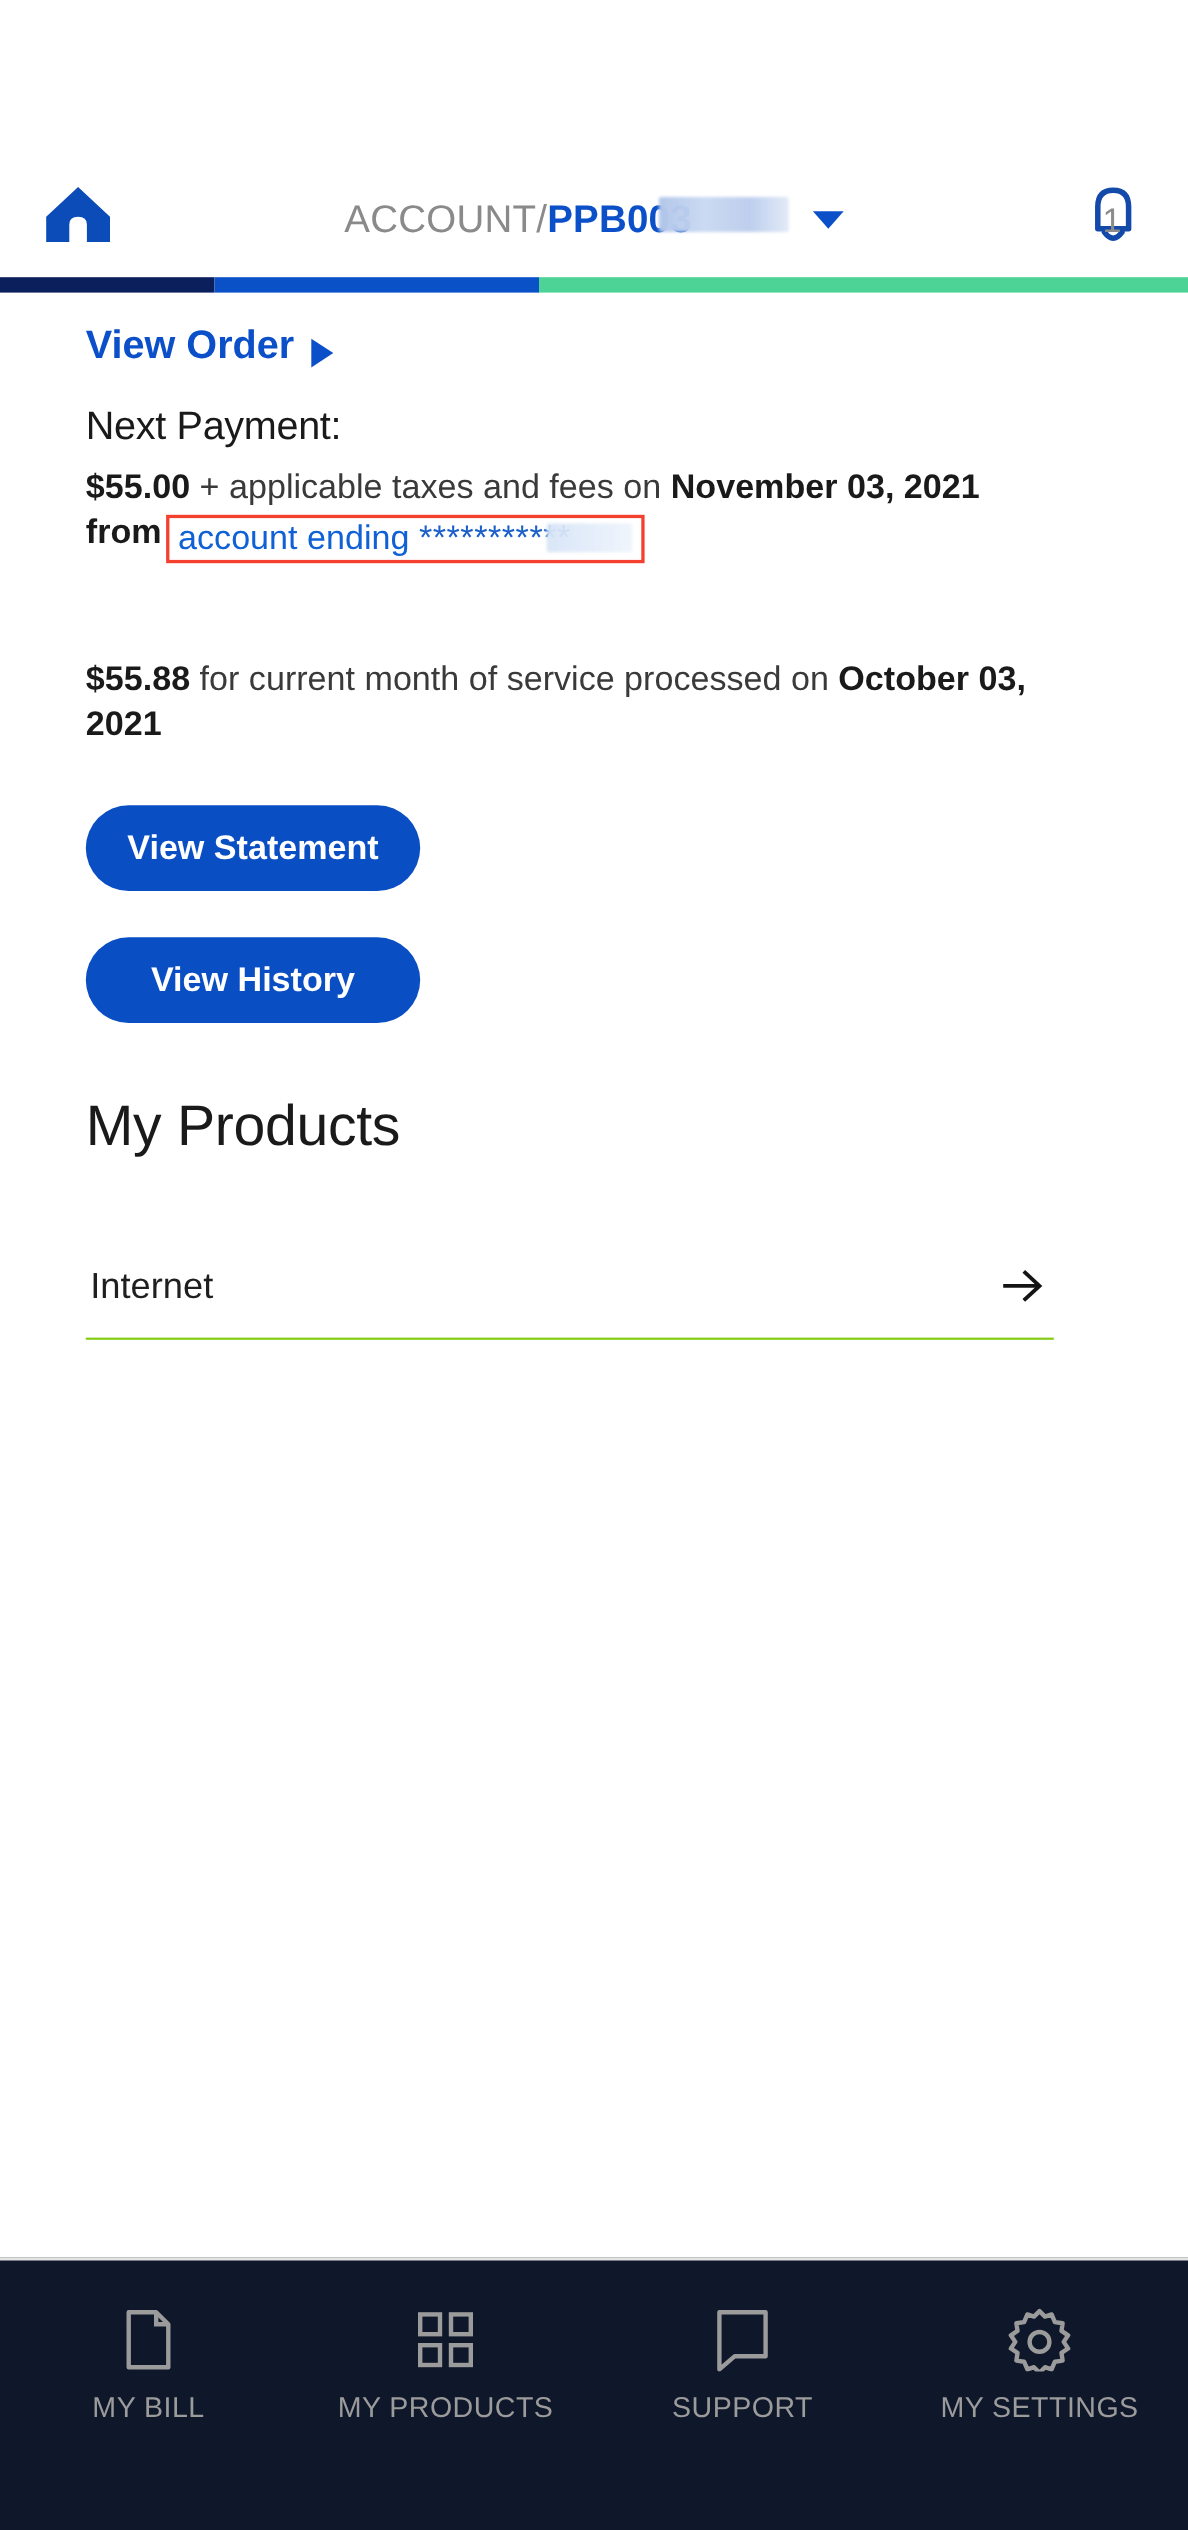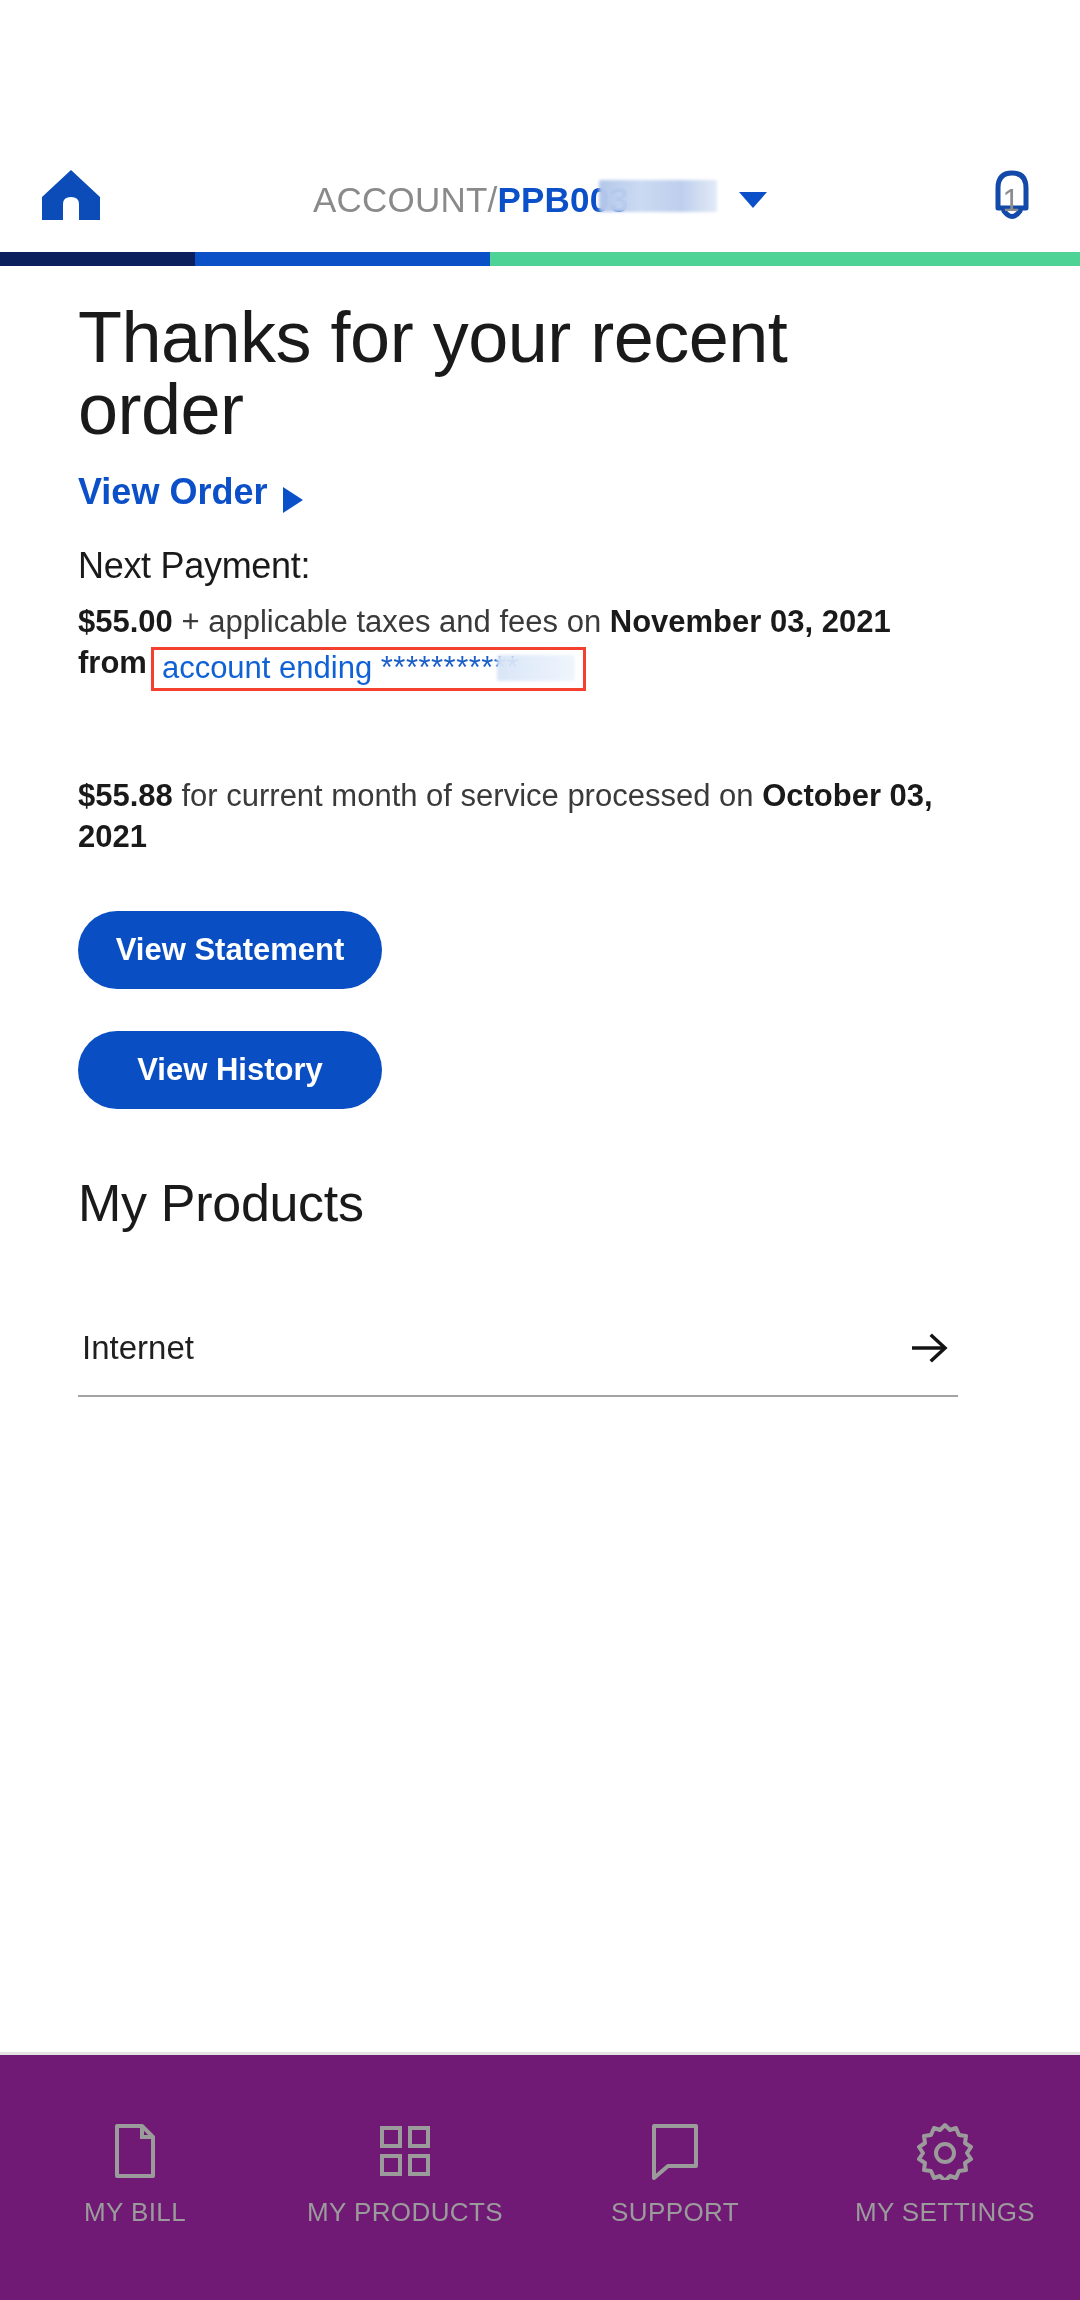--- a/index.html
+++ b/index.html
@@ -240,42 +240,42 @@
     color: #1a1a1a;
     letter-spacing: -0.3px;
   }
 
   .product-list { margin-top: 68px; width: 880px; }
   .product-row {
     height: 96px;
     display: flex;
     align-items: center;
     justify-content: space-between;
-    border-bottom: 2px solid #a3a3a3;
+    border-bottom: 2px solid #84cc16;
     padding: 0 8px 0 4px;
     cursor: pointer;
   }
   .product-name {
     font-size: 33px;
     color: #1f1f1f;
     font-weight: 400;
   }
   .product-arrow { width: 42px; height: 42px; }
 
   
   .bottom-nav {
     position: absolute;
     bottom: 0; left: 0;
     width: 1080px;
     height: 248px;
-    background: #701a75;
+    background: #0f172a;
     border-top: 3px solid #e3e3e3;
     display: flex;
     align-items: flex-start;
-    padding-top: 68px;
+    padding-top: 44px;
     justify-content: flex-end;
   }
   .nav-item {
     flex: 1;
     display: flex;
     flex-direction: column;
     align-items: center;
     cursor: pointer;
   }
   .nav-icon {
@@ -328,21 +328,20 @@
   </div>
 
   <div class="progressbar">
     <div class="seg-navy"></div>
     <div class="seg-blue"></div>
     <div class="seg-green"></div>
   </div>
 
   <div class="content">
 
-    <h1 class="hero-title">Thanks for your recent order</h1>
 
     <div class="view-order">
       <span class="view-order-label">View Order</span>
       <span class="view-order-caret"></span>
     </div>
 
     
     <h2 class="section-title">Next Payment:</h2>
 
     <p class="pay-line">

